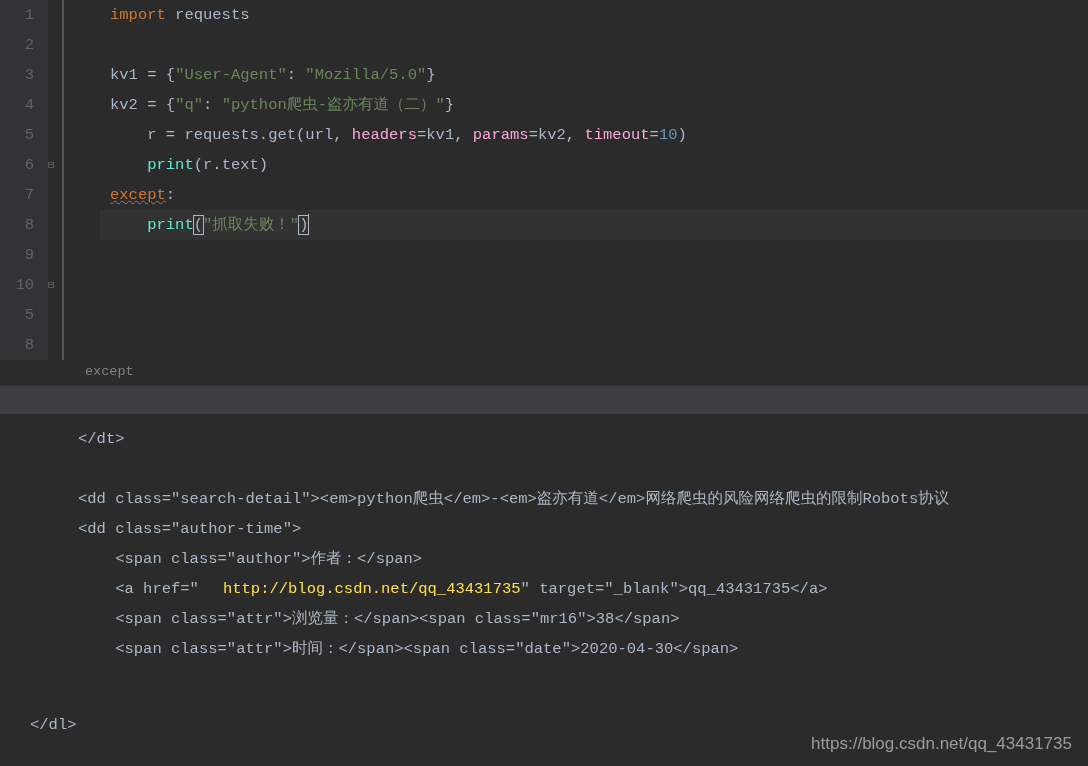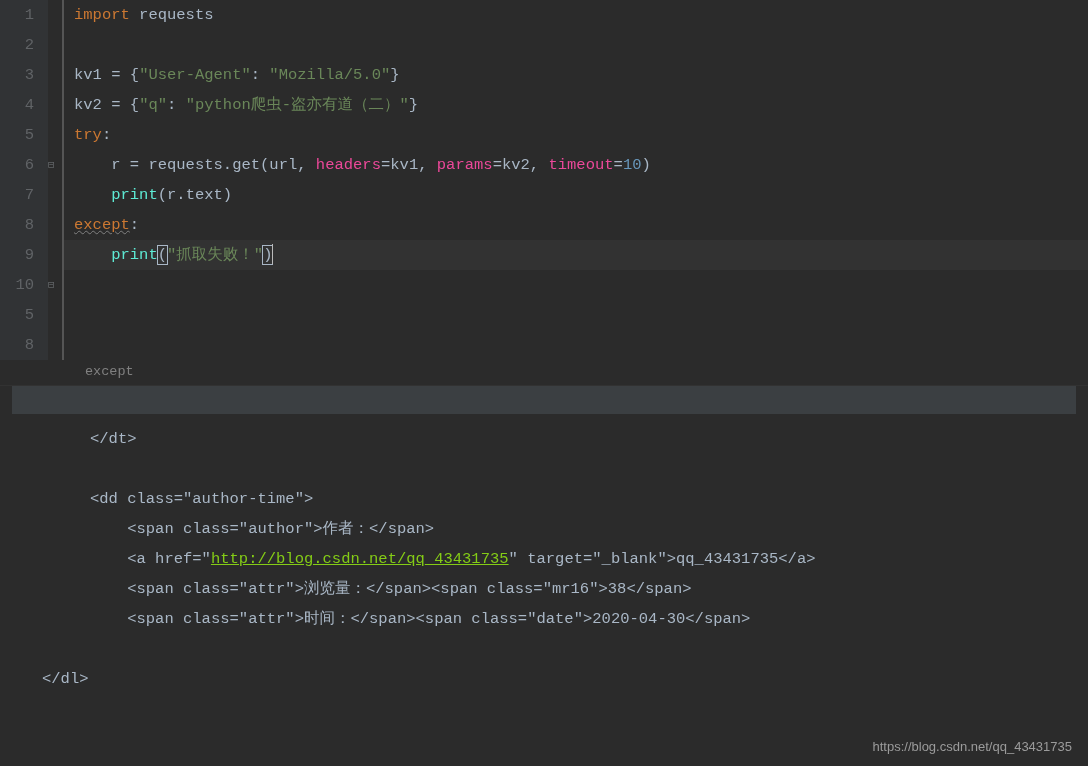--- a/index.html
+++ b/index.html
@@ -22,34 +22,35 @@
       min-width: 48px;
     }
     .gutter .ln { height: 30px; line-height: 30px; }
     .gutter-marks {
       width: 14px;
       position: relative;
     }
     .code-area {
       flex: 1;
       border-left: 2px solid #555555;
+      padding-left: 36px;
     }
     .code-line {
       height: 30px;
       line-height: 30px;
       padding-left: 10px;
       white-space: pre;
     }
     .code-line.active { background: #323232; }
     .kw { color: #cc7832; }
     .str { color: #6a8759; }
     .str.underline { text-decoration: underline; }
     .num { color: #6897bb; }
     .builtin { color: #5eead4; }
-    .param { color: #ec4899; }
+    .param { color: #f9a8d4; }
     .ident { color: #a9b7c6; }
     .pn { color: #a9b7c6; }
     .squiggle {
       text-decoration: underline wavy #808080;
       text-decoration-thickness: 1px;
     }
     .gutter-fold {
       position: absolute;
       color: #606366;
       font-size: 11px;
@@ -70,44 +71,44 @@
     }
     .breadcrumb {
       background: #2b2b2b;
       padding: 4px 10px 6px 85px;
       color: #808080;
       font-size: 13.5px;
       border-bottom: 1px solid #323232;
     }
     .console {
       background: #2b2b2b;
-      padding: 0 12px;
+      padding: 0 0;
     }
     .console-spacer { height: 28px; background: #3b3f42; }
     .console-content {
       color: #a9b7c6;
       padding: 10px 0 0 0;
     }
     .console-line {
       height: 30px;
       line-height: 30px;
       padding-left: 78px;
       white-space: pre;
     }
     .console-link {
-      color: #84cc16;
-      text-decoration: underline;
+      color: #fde047;
+      margin-left: 24px;
     }
     .watermark {
       position: absolute;
       right: 16px;
       bottom: 12px;
       color: #9b9b9b;
       font-family: -apple-system, sans-serif;
-      font-size: 13px;
+      font-size: 17px;
     }
   </style>
 </head>
 <body>
 
 <div class="editor">
   <div class="gutter">
     <div class="ln">1</div>
     <div class="ln">2</div>
     <div class="ln">3</div>
@@ -123,40 +124,40 @@
   </div>
   <div class="gutter-marks">
     <span class="gutter-fold" style="top:158px;">⊟</span>
     <span class="gutter-fold" style="top:278px;">⊟</span>
   </div>
   <div class="code-area">
     <div class="code-line"><span class="kw">import</span><span class="ident"> requests</span></div>
     <div class="code-line"></div>
     <div class="code-line"><span class="ident">kv1 = {</span><span class="str">"User-Agent"</span><span class="pn">: </span><span class="str">"Mozilla/5.0"</span><span class="pn">}</span></div>
     <div class="code-line"><span class="ident">kv2 = {</span><span class="str">"q"</span><span class="pn">: </span><span class="str">"python爬虫-盗亦有道（二）"</span><span class="pn">}</span></div>
-    <div class="code-line"><span class="kw">try</span><span class="pn">:</span></div>
     <div class="code-line"><span class="ident">    r = requests.get(url</span><span class="pn">, </span><span class="param">headers</span><span class="ident">=kv1</span><span class="pn">, </span><span class="param">params</span><span class="ident">=kv2</span><span class="pn">, </span><span class="param">timeout</span><span class="pn">=</span><span class="num">10</span><span class="pn">)</span></div>
     <div class="code-line"><span class="ident">    </span><span class="builtin">print</span><span class="ident">(r.text)</span></div>
     <div class="code-line"><span class="kw squiggle">except</span><span class="pn">:</span></div>
     <div class="code-line active"><span class="ident">    </span><span class="builtin">print</span><span class="pn bracket-match">(</span><span class="str">"抓取失败！"</span><span class="pn bracket-match">)</span><span class="cursor"></span></div>
   </div>
 </div>
 
 <div class="breadcrumb">
   <span>except</span>
 </div>
 
 <div class="console">
   <div class="console-spacer"></div>
   <div class="console-content">
     <div class="console-line">&lt;/dt&gt;</div>
     <div class="console-line"></div>
+    <div class="console-line">&lt;dd class="search-detail"&gt;&lt;em&gt;python爬虫&lt;/em&gt;-&lt;em&gt;盗亦有道&lt;/em&gt;网络爬虫的风险网络爬虫的限制Robots协议</div>
     <div class="console-line">&lt;dd class="author-time"&gt;</div>
     <div class="console-line">    &lt;span class="author"&gt;作者：&lt;/span&gt;</div>
     <div class="console-line"><span>    &lt;a href="</span><span class="console-link">http://blog.csdn.net/qq_43431735</span><span>" target="_blank"&gt;qq_43431735&lt;/a&gt;</span></div>
     <div class="console-line">    &lt;span class="attr"&gt;浏览量：&lt;/span&gt;&lt;span class="mr16"&gt;38&lt;/span&gt;</div>
     <div class="console-line">    &lt;span class="attr"&gt;时间：&lt;/span&gt;&lt;span class="date"&gt;2020-04-30&lt;/span&gt;</div>
     <div class="console-line"></div>
-    <div class="console-line" style="padding-left:30px;">&lt;/dl&gt;</div>
+    <div class="console-line" style="padding-left:30px;margin-top:16px;">&lt;/dl&gt;</div>
   </div>
 </div>
 
 <div class="watermark">https://blog.csdn.net/qq_43431735</div>
 
 </body></html>

